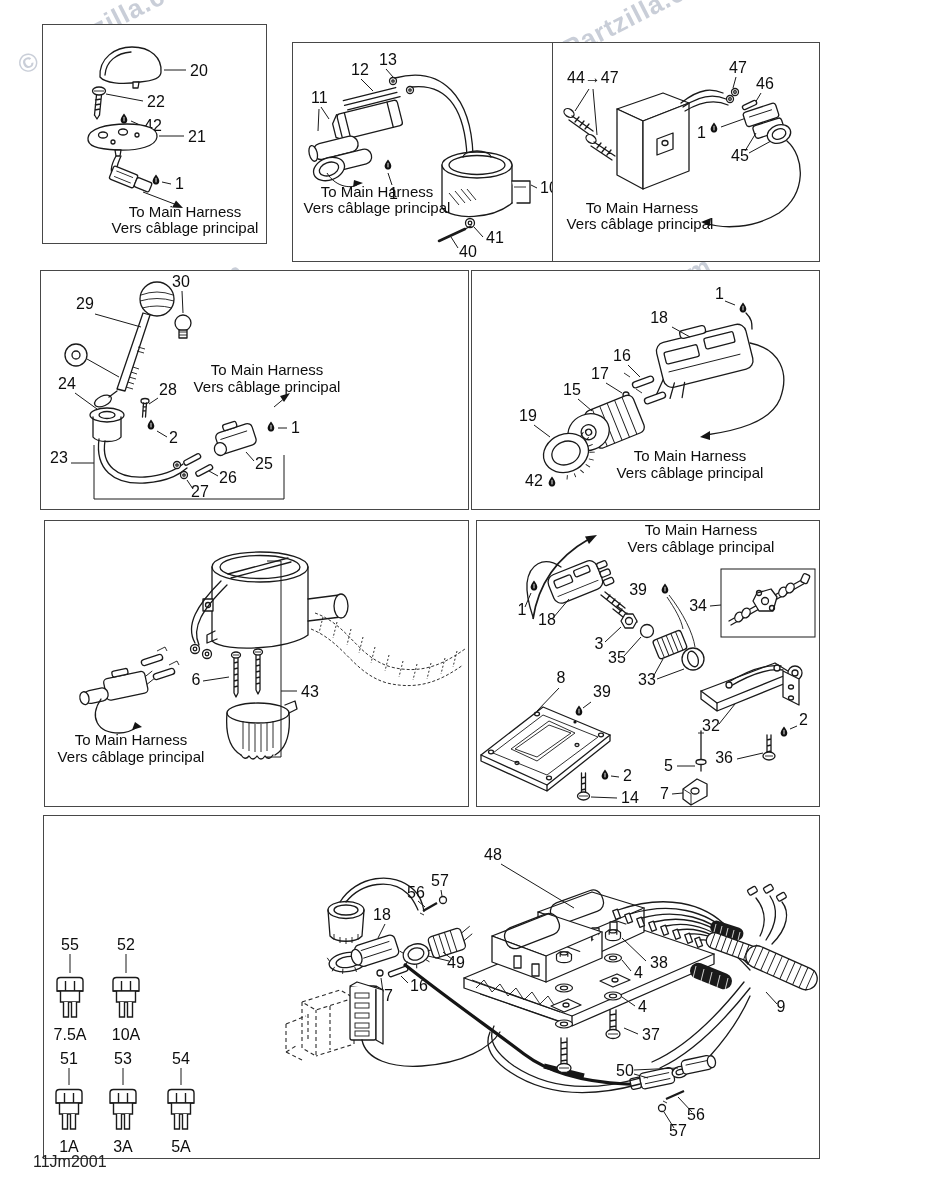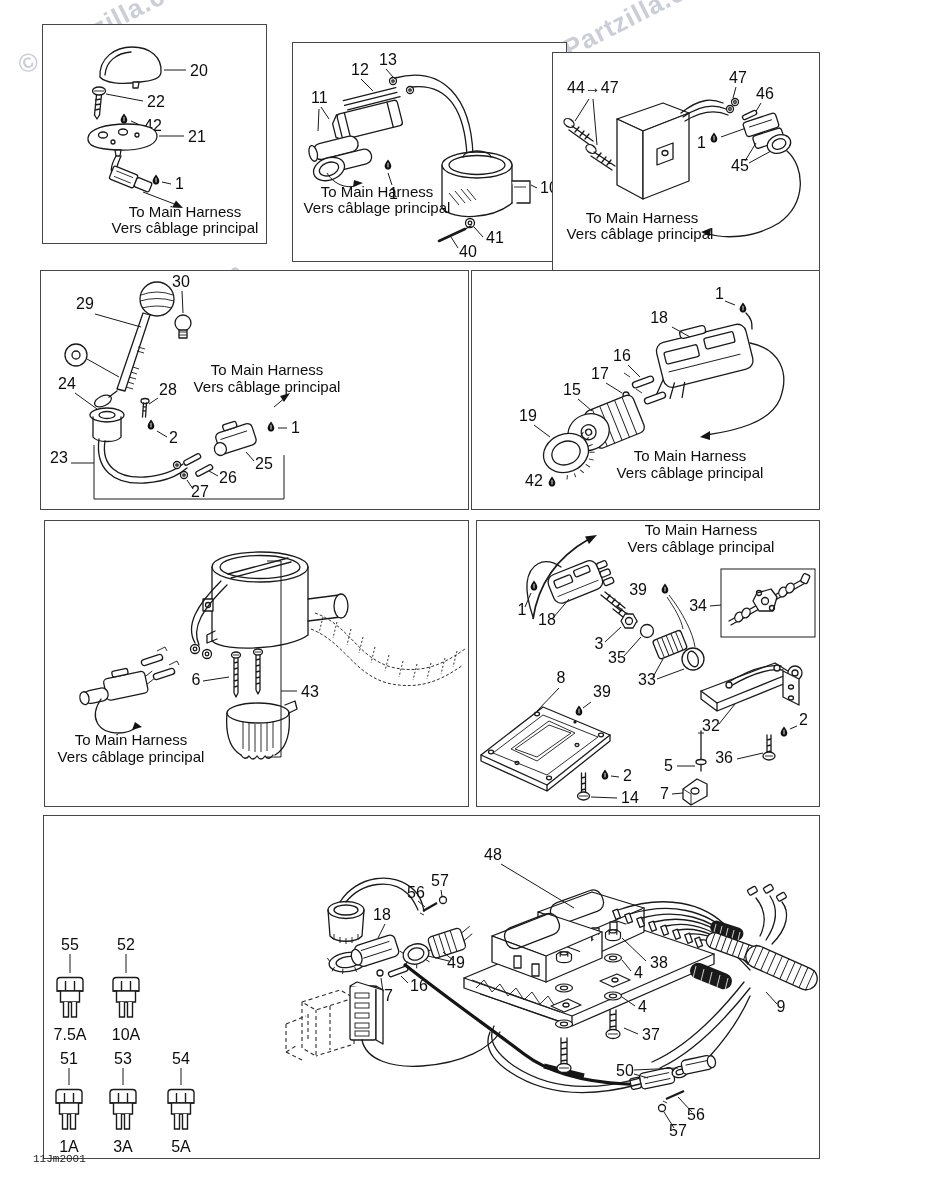--- a/index.html
+++ b/index.html
@@ -11,21 +11,21 @@
   .lbl{font-size:16px;}
   .note{font-size:15px;text-anchor:middle;}
   .ln{fill:none;stroke:#1a1a1a;stroke-width:1.3;stroke-linecap:round;stroke-linejoin:round;}
   .fw{fill:#fff;stroke:#1a1a1a;stroke-width:1.3;stroke-linecap:round;stroke-linejoin:round;}
   .thin{fill:none;stroke:#1a1a1a;stroke-width:0.9;}
   .lead{fill:none;stroke:#1a1a1a;stroke-width:1;}
   .blk{fill:#141414;stroke:none;}
   .dash{fill:none;stroke:#2a2a2a;stroke-width:1.1;stroke-dasharray:4 3;}
   .wm{position:absolute;white-space:nowrap;font-weight:bold;color:rgba(148,158,178,0.50);
       transform-origin:0 50%;transform:rotate(-27deg);letter-spacing:1px;pointer-events:none;}
-  #footer-code{position:absolute;left:33px;top:1153px;font-size:11px;color:#222;font-family:Liberation Mono, monospace;}
+  #footer-code{position:absolute;left:33px;top:1153px;font-size:16px;color:#222;}
 </style>
 </head>
 <body>
 
 <div id="page">
 
   <svg width="0" height="0" style="position:absolute" aria-hidden="true">
     <defs>
       <g id="sym-drop">
           <path d="M0,-5.5 C2.6,-2 4.2,0.6 2.8,2.9 C1.6,4.9 -1.6,4.9 -2.8,2.9 C-4.2,0.6 -2.6,-2 0,-5.5 Z" fill="#101010"></path>
@@ -163,21 +163,21 @@
       </g>
       <line class="lead" x1="165" y1="205" x2="158" y2="194"></line>
       <text class="lbl" x="166" y="214">40</text>
       <path class="lead" d="M34,130 C42,143 56,146 64,142"></path>
       <path class="blk" d="M70,140 L60,144 L61,137 Z"></path>
       <text class="note" x="84" y="154">To Main Harness</text>
       <text class="note" x="84" y="170">Vers câblage principal</text>
     </svg>
   </div>
 
-  <div class="panel" style="left:552px;top:52px;width:266px;height:218px;text-align:right;">
+  <div class="panel" style="left:552px;top:42px;width:266px;height:218px;text-align:right;">
     <svg width="266" height="218" viewBox="0 0 266 218">
       <text class="lbl" x="14" y="40">44→47</text>
       <line class="lead" x1="36" y1="46" x2="22" y2="68"></line>
         <line class="lead" x1="40" y1="46" x2="44" y2="92"></line>
       <g>
         <ellipse class="fw" cx="16" cy="70" rx="5.5" ry="3.8" transform="rotate(35 16 70)"></ellipse>
         <path class="ln" d="M19,73 L40,88 M16,77 L37,92 M22,79 L26,74 M27,83 L31,78 M32,86 L36,81"></path>
         <ellipse class="fw" cx="38" cy="96" rx="5.5" ry="3.8" transform="rotate(35 38 96)"></ellipse>
         <path class="ln" d="M41,99 L62,113 M38,103 L59,117 M44,105 L48,100 M49,109 L53,104 M54,112 L58,107"></path>
       </g>

